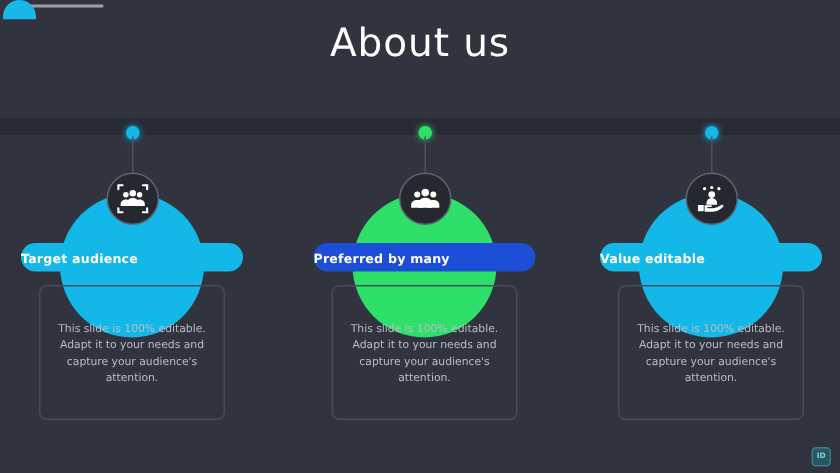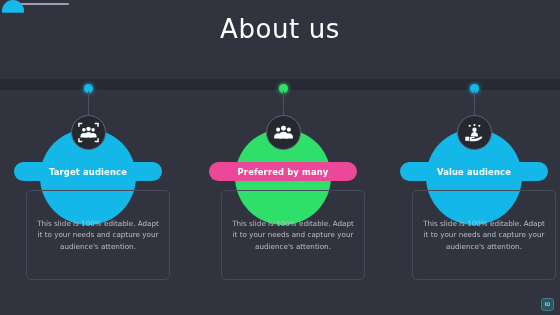--- a/index.html
+++ b/index.html
@@ -82,35 +82,35 @@
     z-index:3;
   }
   .icon-ring svg { display:block; }
 
   
   .pill {
     position:absolute; left:50%; top:78px;
     width:148px; margin-left:-74px;
     height:19px;
     border-radius:10px;
-    display:flex; align-items:center; justify-content:center;
+    display:flex; align-items:center; justify-content:flex-start;
     z-index:4;
   }
   .pill span {
     color:#ffffff;
     font-size:8.4px;
     font-weight:bold;
     letter-spacing:0.15px;
     white-space:nowrap;
   }
 
   
   .body-box {
     position:absolute; left:50%; top:106px;
-    width:144px; margin-left:-62px;
+    width:124px; margin-left:-62px;
     height:90px;
     border:1px solid #454b59;
     border-radius:5px;
     display:flex; align-items:center; justify-content:center;
     padding:6px 9px;
   }
   .body-box p {
     color:#b9bdc6;
     font-size:7.2px;
     line-height:11.2px;
@@ -181,21 +181,21 @@
       <g fill="#ffffff">
         <circle cx="6.4" cy="9.0" r="2.1"></circle>
         <circle cx="17.6" cy="9.0" r="2.1"></circle>
         <circle cx="12" cy="7.6" r="2.6"></circle>
         <path d="M2.2 16.3c0-2.2 1.9-3.5 4.2-3.5s4.2 1.3 4.2 3.5v1.9H2.2z"></path>
         <path d="M13.4 16.3c0-2.2 1.9-3.5 4.2-3.5s4.2 1.3 4.2 3.5v1.9h-8.4z"></path>
         <path d="M7.4 15.3c0-2.5 2.0-4.0 4.6-4.0s4.6 1.5 4.6 4.0v2.9H7.4z"></path>
       </g>
     </svg>
   </div>
-  <div class="pill" style="background: #ec4899;">
+  <div class="pill" style="background: #1d4ed8;">
     <span>Preferred by many</span>
   </div>
   <div class="body-box">
     <p>This slide is 100% editable. Adapt it to your needs and capture your audience's attention.</p>
   </div>
 </div>
 
 <div class="card" id="card-2">
   <div class="node-dot" style="background: rgb(20, 184, 232); box-shadow: rgb(20, 184, 232) 0px 0px 4px;"></div>
   <div class="connector"></div>
@@ -207,21 +207,21 @@
         <circle cx="12.0" cy="4.2" r="1.1"></circle>
         <circle cx="17.0" cy="5.0" r="1.1"></circle>
         <circle cx="12" cy="9.1" r="2.3"></circle>
         <path d="M8.3 15.4c0-2.3 1.6-3.9 3.7-3.9s3.7 1.6 3.7 3.9v0.8H8.3z"></path>
         <path d="M2.4 16.4h4.0v4.3h-4.0z"></path>
         <path d="M7.0 16.6h4.6c0.7 0 0.7 1.1 0 1.1H9.0v0.9h3.3c2.6 0 4.4-1.0 6.3-2.3 1.0-0.7 2.1 0.5 1.2 1.4-2.1 2.0-4.6 3.4-7.6 3.4H7.0z"></path>
       </g>
     </svg>
   </div>
   <div class="pill" style="background: rgb(20, 184, 232);">
-    <span>Value audience</span>
+    <span>Value editable</span>
   </div>
   <div class="body-box">
     <p>This slide is 100% editable. Adapt it to your needs and capture your audience's attention.</p>
   </div>
 </div>
 
 <div id="logo-badge" style="background: rgb(43, 85, 96);">
   <span>ID</span>
 </div>
 

